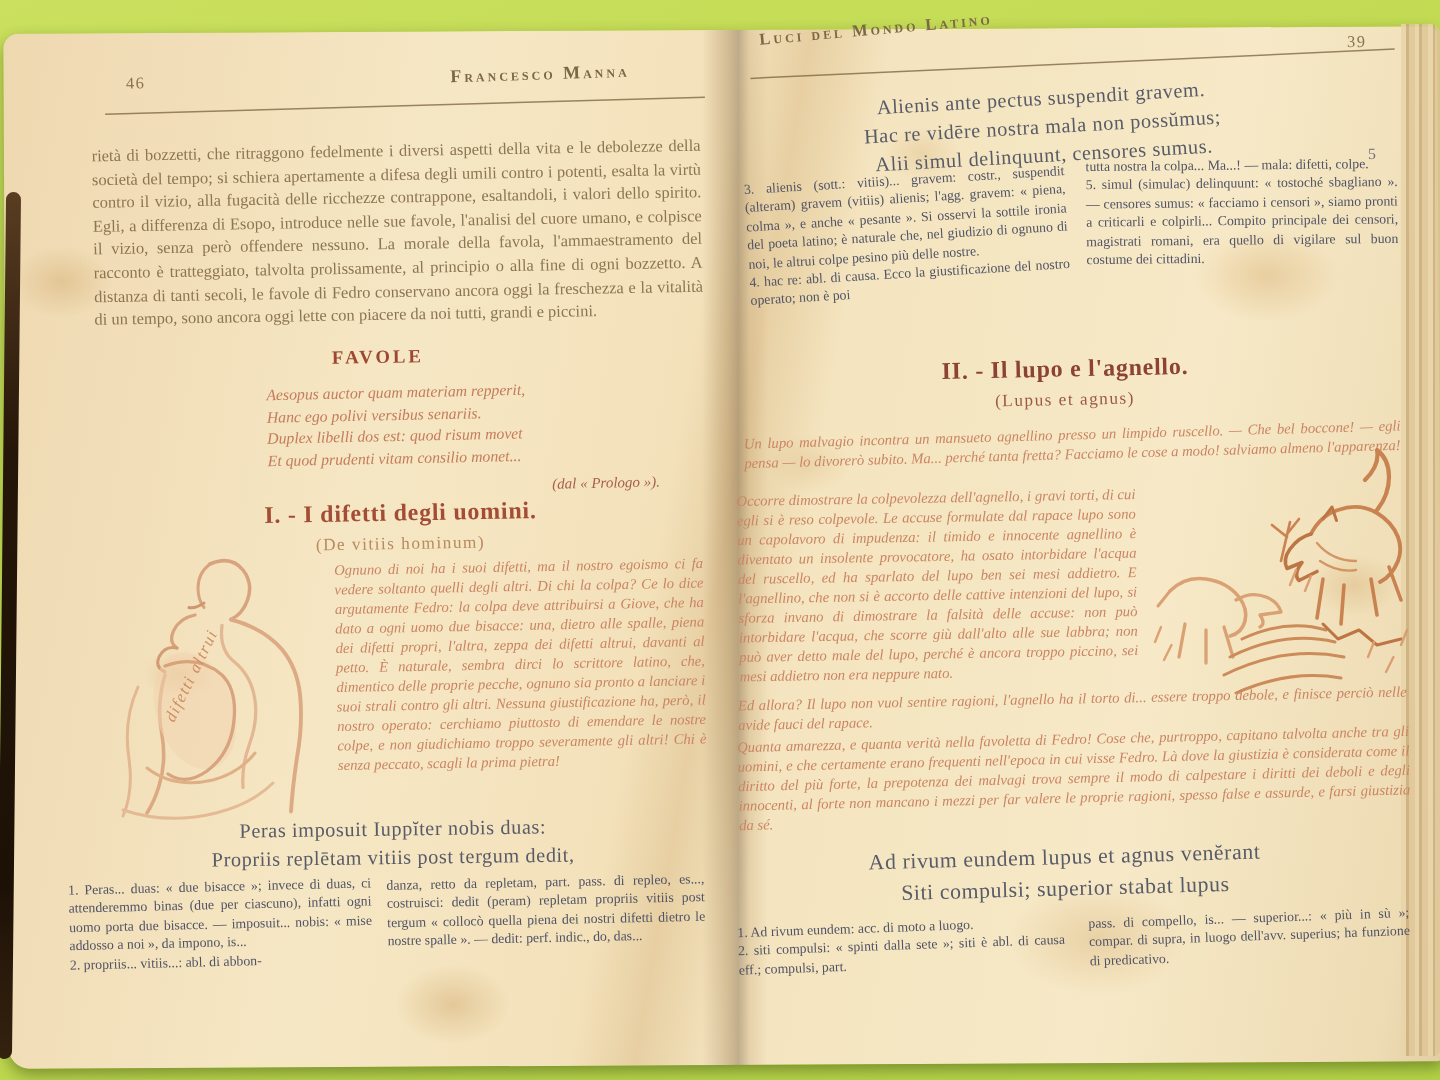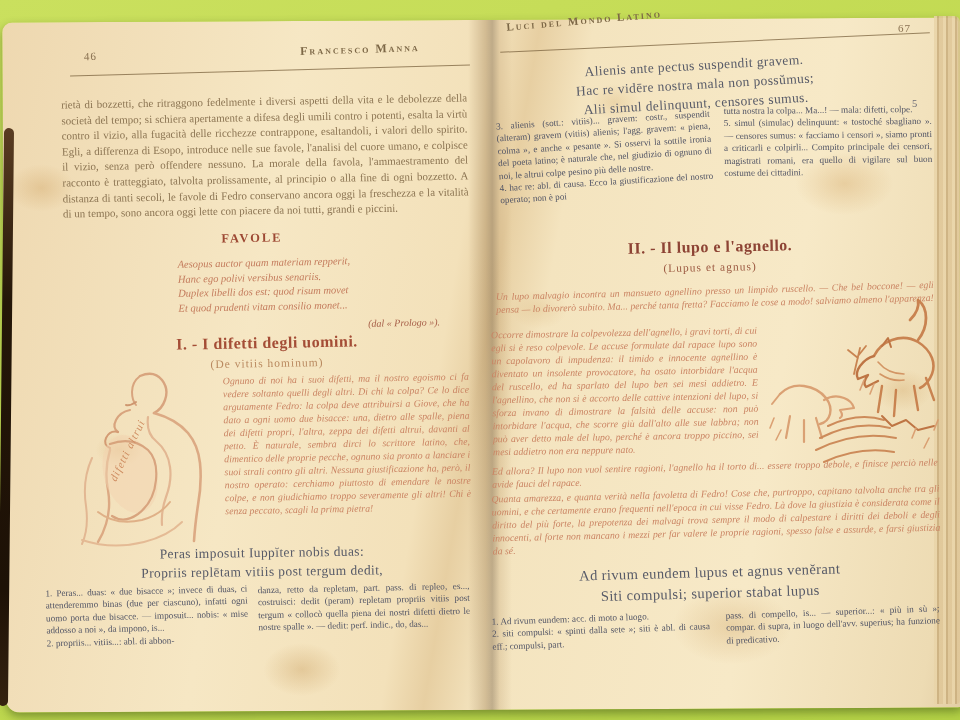--- a/index.html
+++ b/index.html
@@ -107,21 +107,21 @@
 <div class="blk verse" style="left:62px;top:543px;width:400px;transform:rotate(-.8deg);">
   <div>Peras imposuit Iuppĭter nobis duas:</div>
   <div>Propriis replētam vitiis post tergum dedit,</div>
 </div>
 
 <div class="blk notes" style="left:46px;top:585px;width:202px;transform:rotate(-1.4deg);">1. Peras... duas: « due bisacce »; invece di duas, ci attenderemmo binas (due per ciascuno), infatti ogni uomo porta due bisacce. — imposuit... nobis: « mise addosso a noi », da impono, is...
 2. propriis... vitiis...: abl. di abbon-</div>
 <div class="blk notes" style="left:258px;top:582px;width:212px;transform:rotate(-1.2deg);">danza, retto da repletam, part. pass. di repleo, es..., costruisci: dedit (peram) repletam propriis vitiis post tergum « collocò quella piena dei nostri difetti dietro le nostre spalle ». — dedit: perf. indic., do, das...</div>
 
 <div class="blk run-head" style="left:506px;top:14px;transform:rotate(-5deg);font-size:11px;">Luci del Mondo Latino</div>
-<div class="blk page-num" style="left:898px;top:22px;">67</div>
+<div class="blk page-num" style="left:898px;top:22px;">39</div>
 <div class="blk rule" style="left:500px;top:42px;width:430px;transform:rotate(-2.6deg);"></div>
 
 <div class="blk verse" style="left:520px;top:56px;width:350px;transform:rotate(-3.2deg);">
   <div>Alienis ante pectus suspendit gravem.</div>
   <div>Hac re vidēre nostra mala non possŭmus;</div>
   <div>Alii simul delinquunt, censores sumus.</div>
 </div>
 <div class="blk lineno" style="left:912px;top:98px;">5</div>
 
 <div class="blk notes" style="left:498px;top:114px;width:214px;transform:rotate(-3.4deg);">3. alienis (sott.: vitiis)... gravem: costr., suspendit (alteram) gravem (vitiis) alienis; l'agg. gravem: « piena, colma », e anche « pesante ». Si osservi la sottile ironia del poeta latino; è naturale che, nel giudizio di ognuno di noi, le altrui colpe pesino più delle nostre.

